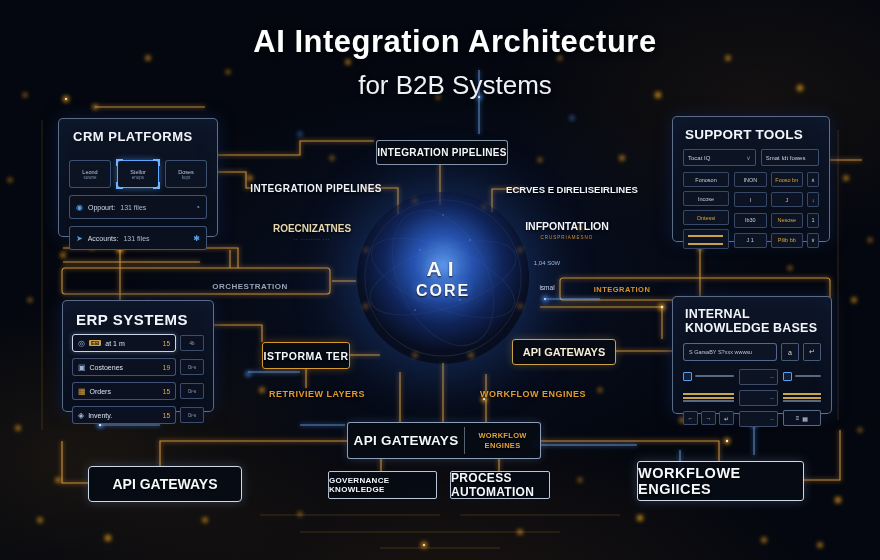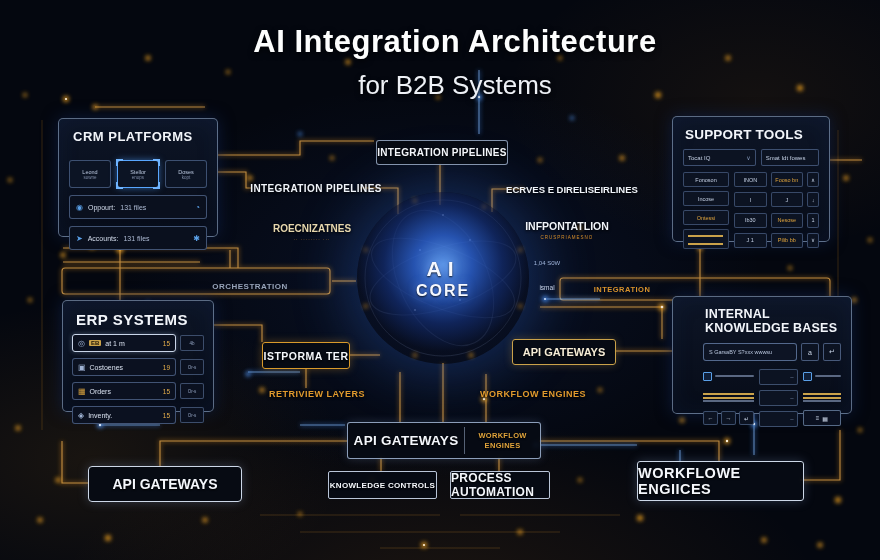--- a/index.html
+++ b/index.html
@@ -70,21 +70,21 @@
   .erp-row{flex:1;height:16px;background:#0b1120;border:1px solid rgba(120,150,200,.5);border-radius:3px;
     display:flex;align-items:center;gap:4px;padding:0 5px;font-size:7px;color:#d8e0ee;}
   .erp-row.hl{border-color:#c9d5e8;box-shadow:0 0 5px rgba(170,195,230,.35);}
   .erp-row .ic{font-size:8px;color:#9fb3d4;}
   .erp-row .ic.gold{color:#d9a23c;}
   .chip{background:#caa24a;color:#1a1205;font-size:6px;font-weight:bold;padding:0 2px;border-radius:1px;}
   .erp-row .num{margin-left:auto;color:#e8b04a;font-size:6.5px;}
   .erp-pill{width:22px;height:14px;background:#0b1120;border:1px solid rgba(120,150,200,.45);border-radius:2px;
     display:flex;align-items:center;justify-content:center;font-size:4.5px;color:#8fa0bd;}
   
-  .kb{left:672px;top:296px;width:158px;height:116px;padding-left:20px;}
+  .kb{left:672px;top:296px;width:158px;height:116px;}
   .kb .panel-title{margin:10px 0 0 12px;font-size:12.5px;letter-spacing:.2px;}
   .kb-search{display:flex;gap:4px;margin:8px 10px 0;}
   .kb-input{flex:1;height:16px;border:1px solid rgba(130,160,210,.6);border-radius:3px;background:#0d1424;
     display:flex;align-items:center;font-size:5.5px;color:#b9c6dd;padding:0 5px;}
   .kb-btn{width:16px;height:16px;background:#0c1322;border:1px solid rgba(130,160,210,.5);border-radius:2px;
     display:flex;align-items:center;justify-content:center;font-size:7px;color:#cdd8ea;}
   .kb-grid{display:grid;grid-template-columns:1fr 1fr 1fr;gap:5px;margin:8px 10px 0;}
   .kb-cell{height:14px;display:flex;align-items:center;gap:3px;}
   .kb-cell.boxed{border:1px solid rgba(120,150,200,.45);border-radius:2px;background:#0c1322;padding:0 3px;justify-content:flex-end;}
   .kb-check{width:7px;height:7px;border:1px solid #5aa0e8;background:#10203a;border-radius:1px;}
@@ -475,21 +475,21 @@
   <div class="node n-apigold">API GATEWAYS</div>
   <div class="node n-combo">
     <div class="combo-left">API GATEWAYS</div>
     <div class="combo-div"></div>
     <div class="combo-right">
       <span>WORKFLOW</span>
       <span>ENGINES</span>
     </div>
   </div>
   <div class="node n-apibottom">API GATEWAYS</div>
-  <div class="node n-gov">KNOWLEDGE CONTROLS</div>
+  <div class="node n-gov">GOVERNANCE KNOWLEDGE</div>
   <div class="node n-proc">PROCESS AUTOMATION</div>
   <div class="node n-wfbottom">WORKFLOWE ENGIICES</div>
 
   <div class="lbl lbl-white" style="left:316px;top:188px;font-size:10px;letter-spacing:.4px;">INTEGRATION PIPELINES</div>
   <div class="lbl lbl-white" style="left:572px;top:189px;font-size:9.5px;">ECRVES E DIRELISEIRLINES</div>
   <div class="lbl lbl-white" style="left:312px;top:228px;font-size:10px;color:#e6d7ae;">ROECNIZATNES</div>
   <div class="sub-tiny" style="left:312px;top:239px;">·· ········ ···</div>
   <div class="lbl lbl-white" style="left:567px;top:226px;font-size:10.5px;">INFPONTATLION</div>
   <div class="sub-tiny" style="left:567px;top:237px;">CRUSPRIAMESNO</div>
   <div class="lbl" style="left:250px;top:286px;font-size:8px;font-weight:bold;color:#97a3b8;letter-spacing:.5px;">ORCHESTRATION</div>

